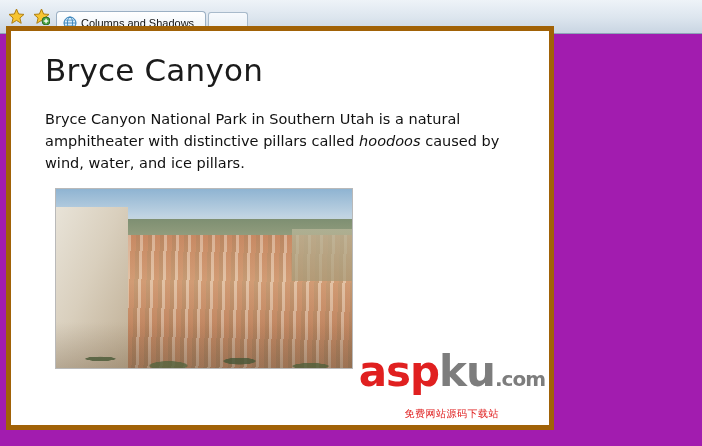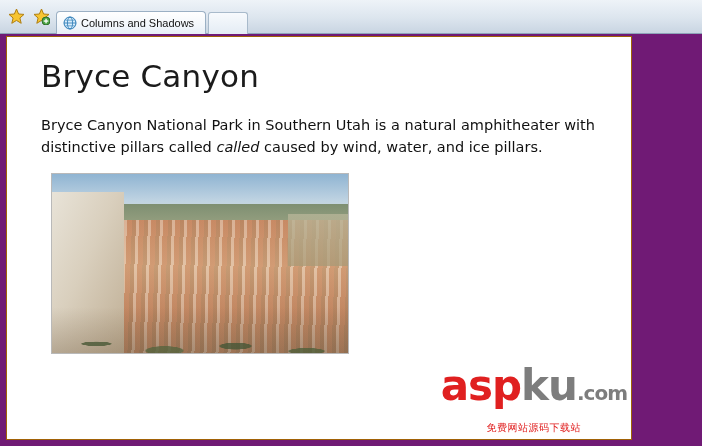--- a/index.html
+++ b/index.html
@@ -12,21 +12,21 @@
     overflow: hidden;
     font-family: "Liberation Sans", sans-serif;
     background: #ffffff;
   }
 
   
   .browser {
     width: 702px;
     height: 446px;
     position: relative;
-    background: #701a75;
+    background: #a21caf;
   }
 
   .tabstrip {
     height: 34px;
     background: linear-gradient(to bottom, #eef3f8 0%, #dce5ee 55%, #c9d5e2 100%);
     border-bottom: 1px solid #8ea3b8;
     display: flex;
     align-items: flex-end;
     padding-left: 6px;
     box-sizing: border-box;
@@ -88,25 +88,25 @@
     border-bottom: none;
     border-radius: 3px 3px 0 0;
     position: relative;
     top: 1px;
   }
 
   
   .viewport {
     position: absolute;
     left: 6px;
-    top: 36px;
-    width: 626px;
+    top: 26px;
+    width: 548px;
     height: 404px;
     background: #ffffff;
-    border: 1px solid #a16207;
+    border: 5px solid #a16207;
     box-sizing: border-box;
     overflow: hidden;
   }
 
   .content {
     padding: 22px 34px 0 34px;
   }
 
   h1.page-title {
     font-family: "DejaVu Sans", sans-serif;
@@ -253,21 +253,21 @@
     </div>
 
     <div class="newtab"></div>
   </div>
 
   <div class="viewport">
     <div class="content">
 
       <h1 class="page-title">Bryce Canyon</h1>
 
-      <p class="para"><span>Bryce Canyon National Park in Southern Utah is a natural amphitheater with distinctive pillars called </span><em>called</em><span> caused by wind, water, and ice pillars.</span></p>
+      <p class="para"><span>Bryce Canyon National Park in Southern Utah is a natural amphitheater with distinctive pillars called </span><em>hoodoos</em><span> caused by wind, water, and ice pillars.</span></p>
 
       <div class="photo">
         <div class="sky"></div>
         <div class="ridge"></div>
         <div class="canyon"></div>
         <div class="leftcliff"></div>
         <div class="rightrim"></div>
         <div class="shrubs"></div>
       </div>
 

